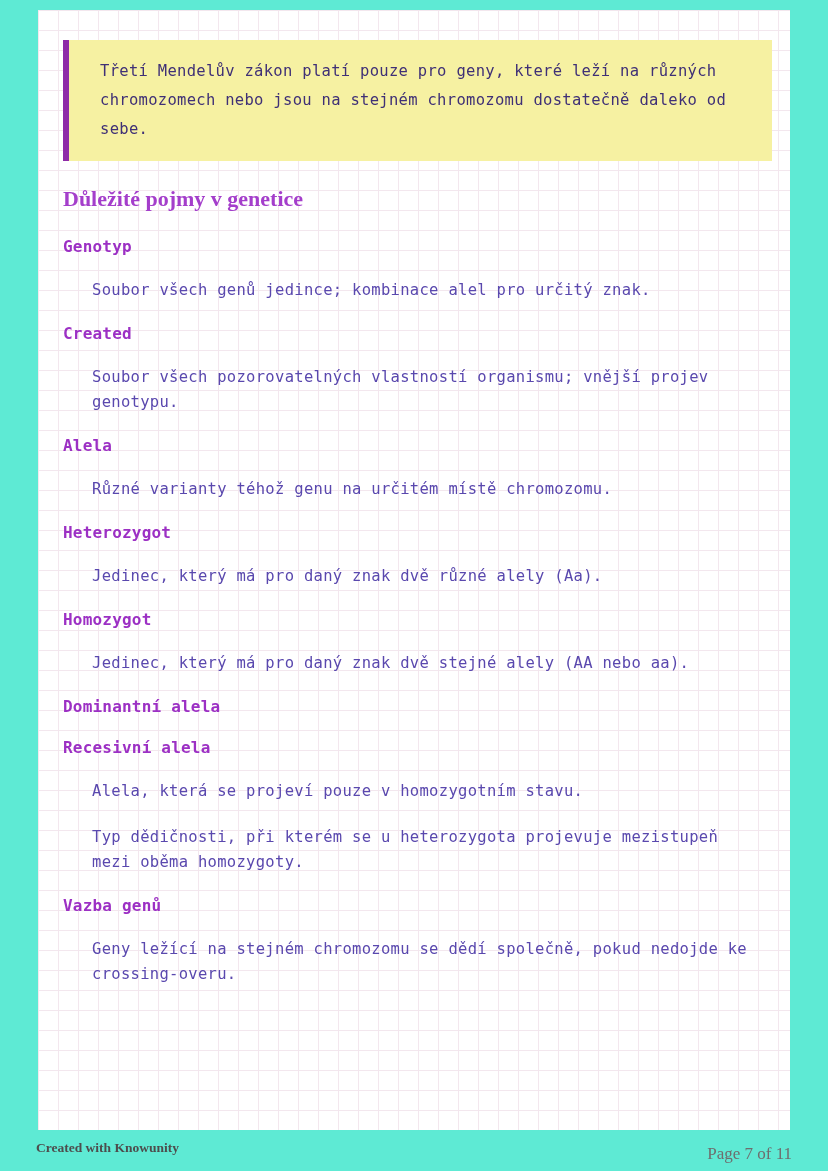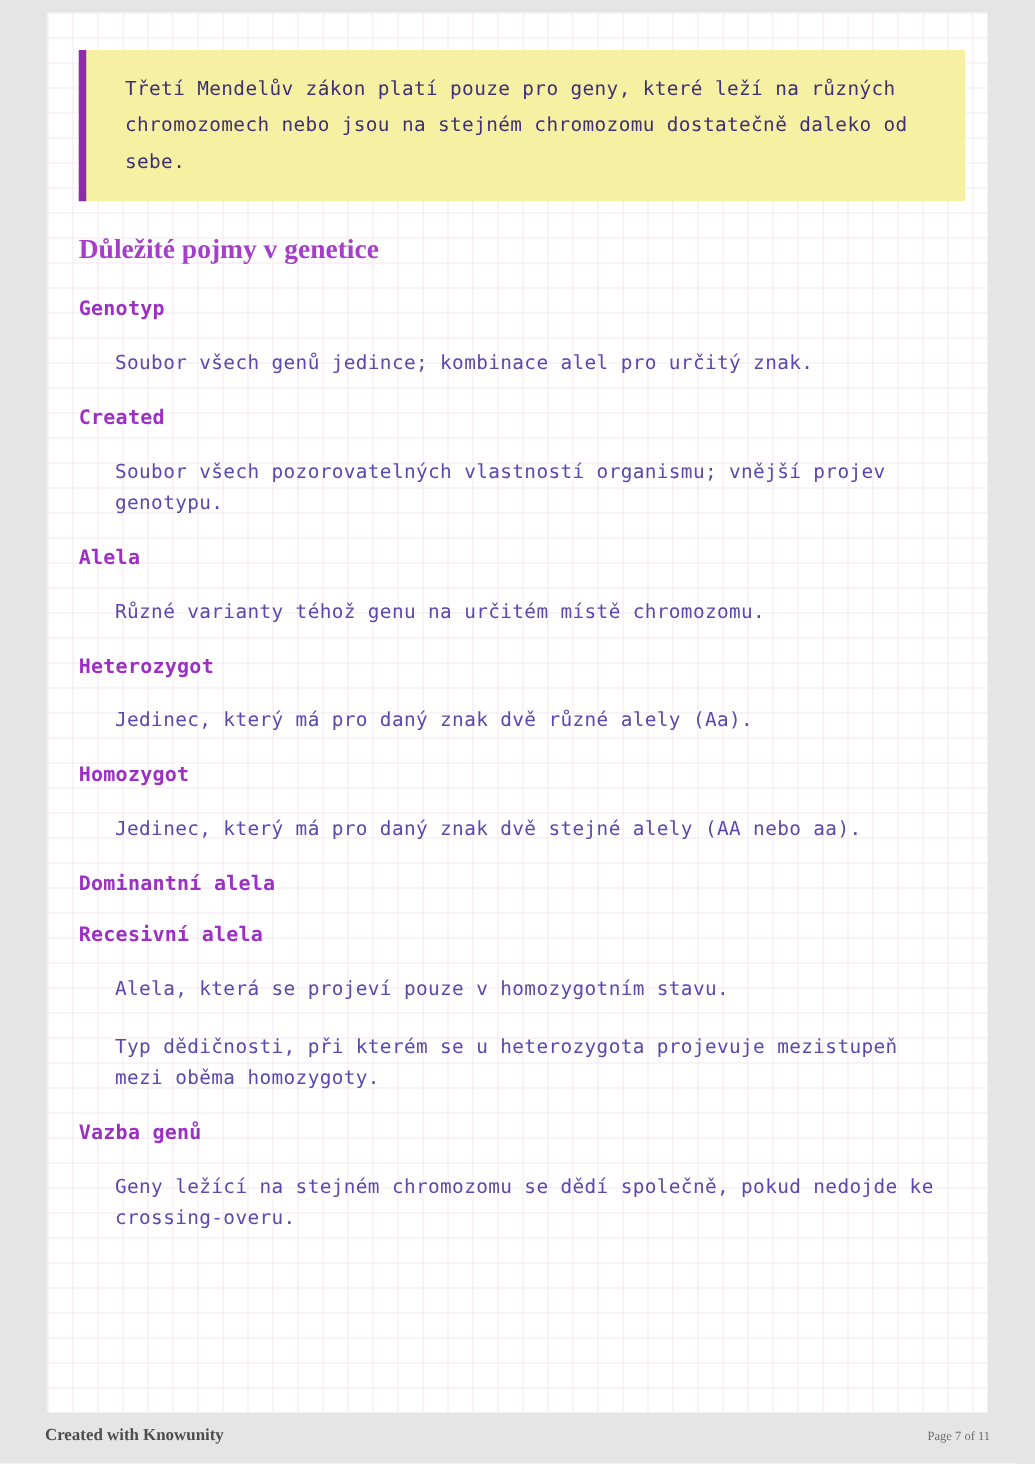--- a/index.html
+++ b/index.html
@@ -5,21 +5,21 @@
   html, body {
     margin: 0;
     padding: 0;
     background: #ffffff;
     font-family: "DejaVu Sans Mono", monospace;
   }
   .viewport {
     position: relative;
     width: 828px;
     height: 1171px;
-    background: #e5e5e5;
+    background: #5eead4;
     overflow: hidden;
   }
   
   .paper {
     position: absolute;
     left: 38px;
     top: 10px;
     width: 752px;
     height: 1120px;
     background-color: #ffffff;
@@ -77,21 +77,21 @@
     font-family: "Liberation Serif", "DejaVu Serif", serif;
     font-weight: bold;
     font-size: 13.5px;
     color: #4d4d4d;
   }
   .footer-right {
     position: absolute;
     right: 36px;
     top: 1144px;
     font-family: "Liberation Serif", "DejaVu Serif", serif;
-    font-size: 10px;
+    font-size: 17px;
     color: #6e6e6e;
   }
 </style>
 </head>
 <body>
 
 <div class="viewport">
   <div class="paper">
 
     <div class="callout">

